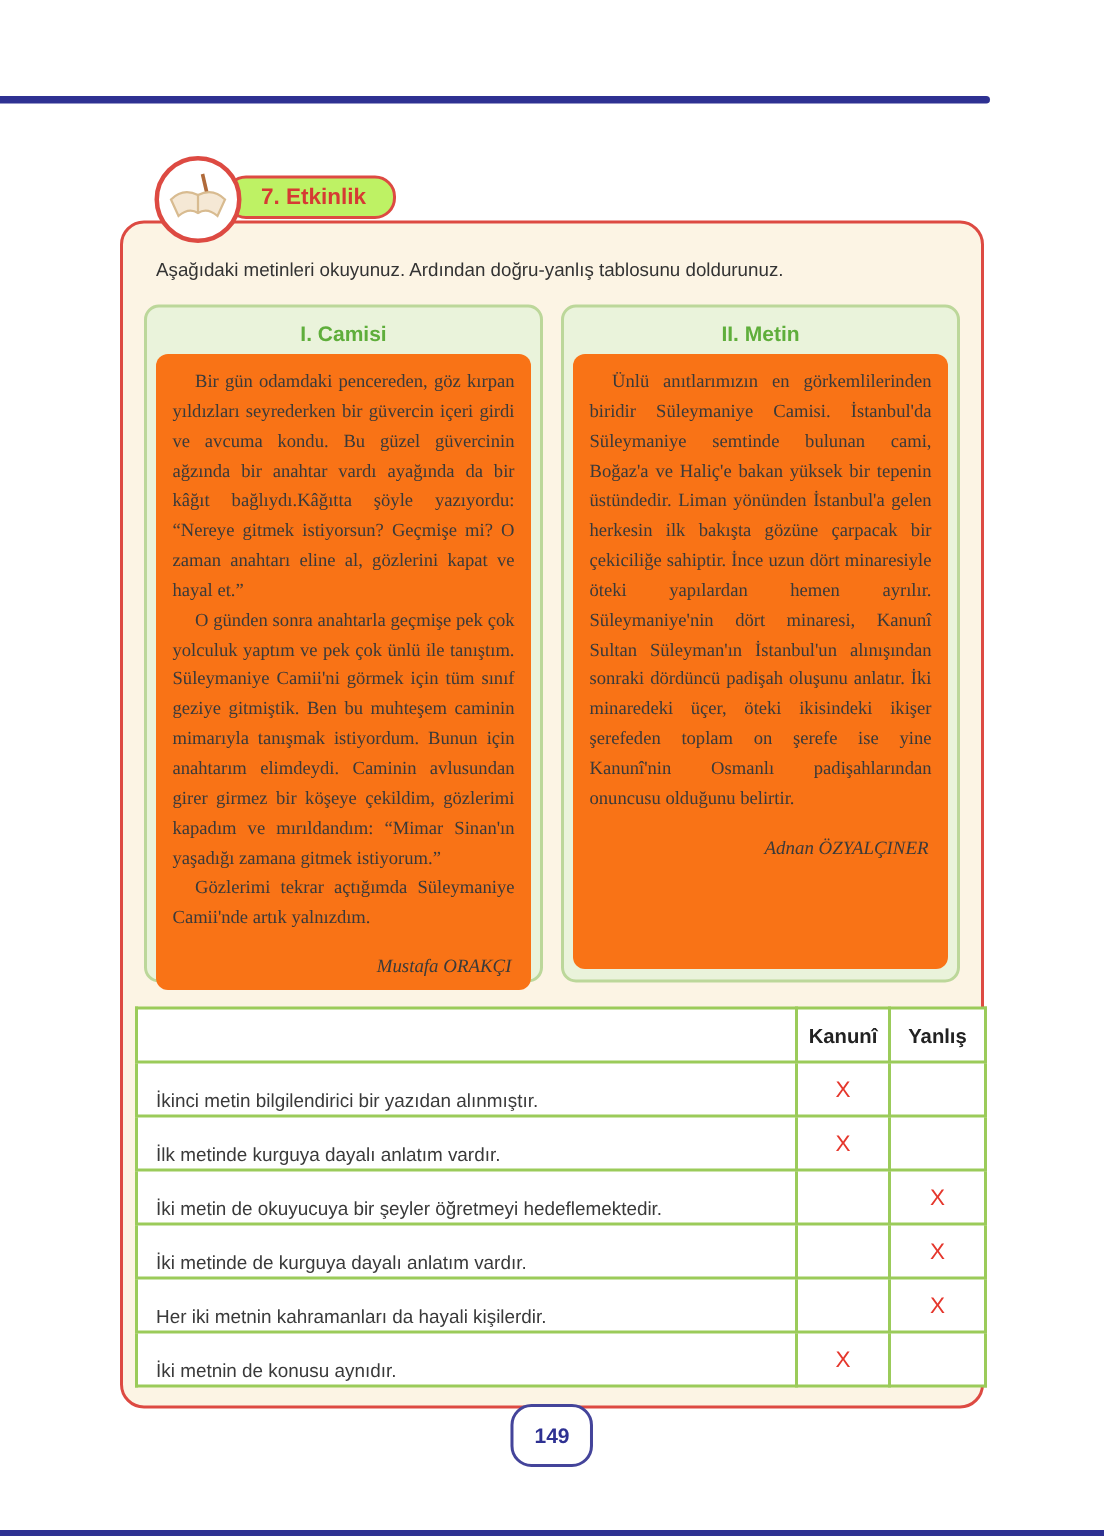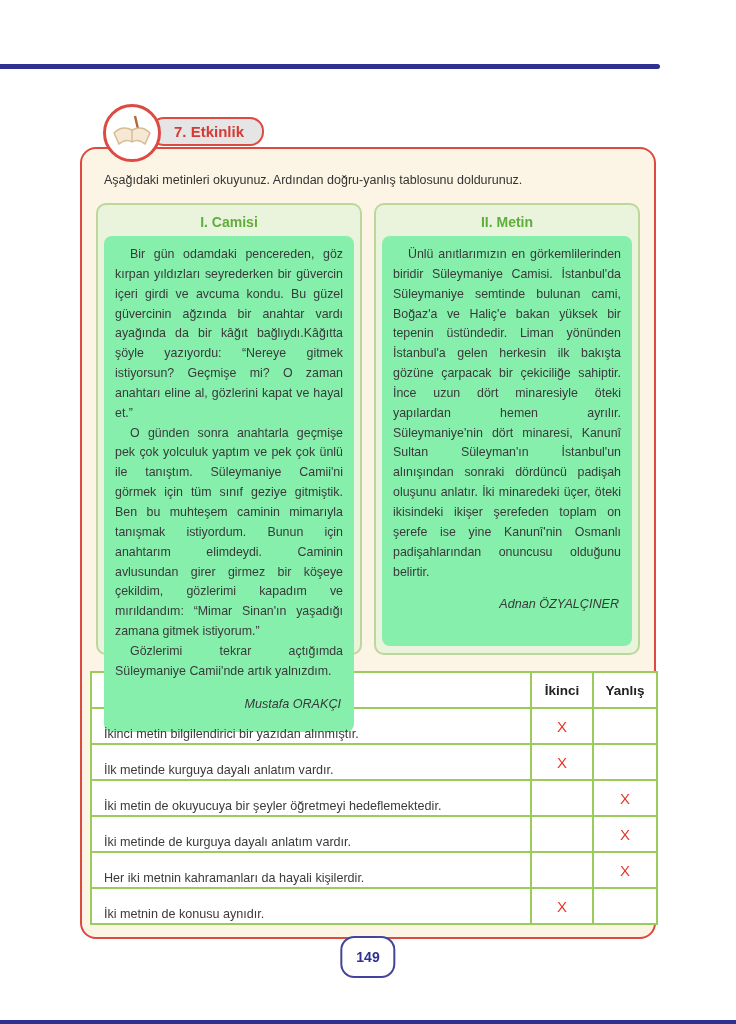--- a/index.html
+++ b/index.html
@@ -21,33 +21,33 @@
   .tema-pill{margin-left:9px; background:var(--navy); color:#fff; font-weight:bold; font-size:17px; height:29px;
     line-height:29px; padding:0 24px 0 13px; border-radius:15px 0 0 15px;}
   .tema-circle{width:54px; height:54px; background:var(--navy); border-radius:50%; display:flex; align-items:center;
     justify-content:center; margin:-13px -12px -13px -20px; z-index:6; box-shadow:0 0 0 2px #fff inset;}
   .tema-num{width:36px; height:36px; background:#fff; border-radius:50%; color:var(--navy); font-weight:bold;
     font-size:18px; display:flex; align-items:center; justify-content:center;}
 
   
   .activity-icon{position:absolute; left:103px; top:104px; width:58px; height:58px; border-radius:50%;
     background:#fff; border:3px solid var(--red); z-index:4; display:flex; align-items:center; justify-content:center;}
-  .activity-pill{position:absolute; left:150px; top:117px; z-index:3; background:#e5e5e5; border:2.5px solid var(--red);
+  .activity-pill{position:absolute; left:150px; top:117px; z-index:3; background:#bef264; border:2.5px solid var(--red);
     border-radius:14px; padding:4px 18px 4px 22px; color:#d63a33; font-weight:bold; font-size:15px;}
 
   
   .card{position:absolute; left:80px; top:147px; width:576px; height:792px; background:var(--cream);
     border:2px solid var(--red); border-radius:16px;}
   .instruction{margin:24px 20px 16px 22px; font-size:12.5px; color:#333;}
 
   .columns{margin:15px 14px 0; display:flex; gap:12px; height:452px;}
   .metin-box{flex:1; background:var(--box_green); border:2px solid var(--box_green_border); border-radius:10px;
     padding:4px 6px 7px; display:flex; flex-direction:column;}
   .metin-title{text-align:center; color:var(--green_text); font-weight:bold; font-size:14px; padding:5px 0 6px;}
-  .metin-inner{background:#86efac; border-radius:8px; padding:9px 11px 21px; flex:1; display:flex; flex-direction:column;}
+  .metin-inner{background:#f97316; border-radius:8px; padding:9px 11px 8px; flex:1; display:flex; flex-direction:column;font-family:Liberation Serif, serif;}
   .metin-inner p{text-indent:15px; text-align:justify; font-size:12.4px; line-height:1.6; color:var(--ink);}
   .author{text-align:right; font-style:italic; font-size:12.6px; color:var(--ink); margin-top:15px; padding-right:2px;}
 
   
   .tf-wrap{margin:16px 2px 0 8px;}
   table.tf{border-collapse:collapse; width:566px; table-layout:fixed;}
   table.tf td{border:2px solid var(--green_border); background:#fff; height:36px;}
   td.tf-spacer{border:none; background:transparent;}
   td.tf-hcell{font-weight:bold; font-size:13.5px; color:#222; text-align:center;}
   td.tf-statement{font-size:12.6px; color:var(--ink); padding:16px 10px 0 12px;margin-top:12px;}
@@ -104,21 +104,21 @@
     <div class="tf-wrap">
       <table class="tf">
         <colgroup>
             <col style="width:440px">
             <col style="width:62px">
             <col style="width:64px">
           </colgroup>
         <tbody>
             <tr>
           <td class="tf-spacer"></td>
-          <td class="tf-hcell">İkinci</td>
+          <td class="tf-hcell">Kanunî</td>
           <td class="tf-hcell">Yanlış</td>
         </tr>
         <tr>
           <td class="tf-statement">İkinci metin bilgilendirici bir yazıdan alınmıştır.</td>
           <td class="tf-mark">X</td>
           <td class="tf-mark"></td>
         </tr>
         <tr>
           <td class="tf-statement">İlk metinde kurguya dayalı anlatım vardır.</td>
           <td class="tf-mark">X</td>

